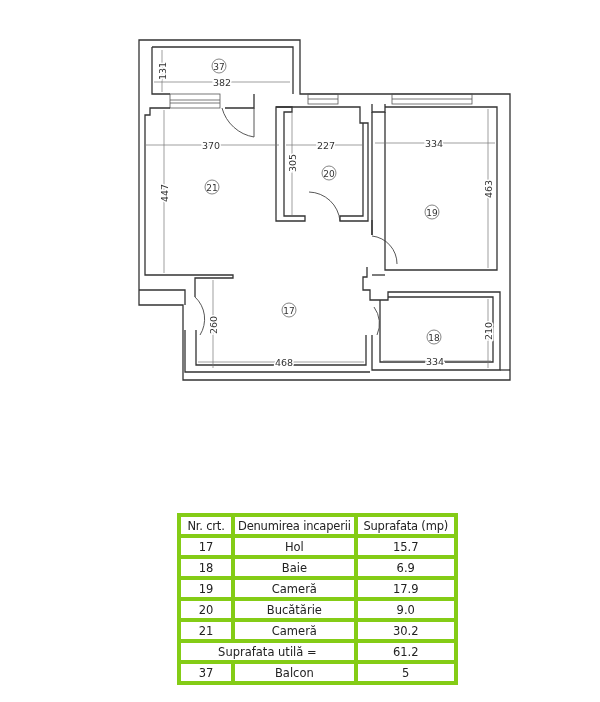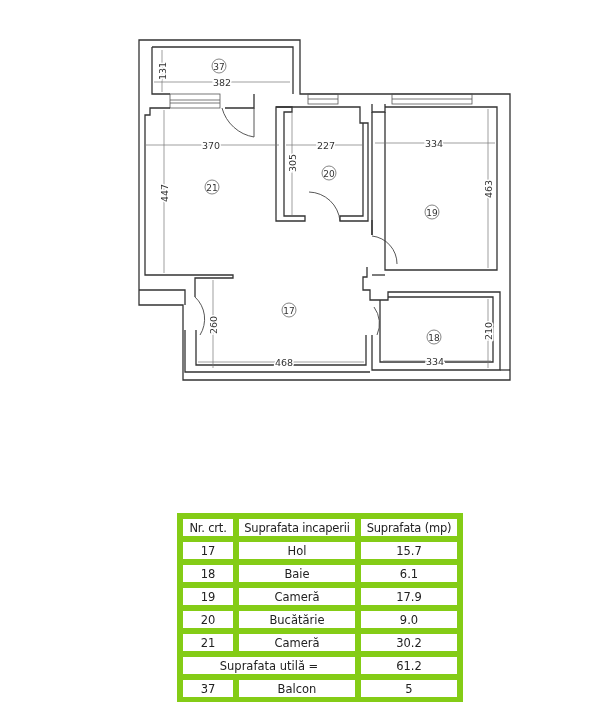--- a/index.html
+++ b/index.html
@@ -5,21 +5,21 @@
   html, body { margin: 0; padding: 0; background: #ffffff; }
   body { width: 600px; height: 702px; position: relative; overflow: hidden; font-family: "DejaVu Sans", sans-serif; }
   #plan { position: absolute; left: 0; top: 0; width: 600px; height: 400px; }
   #plan text { font-family: "DejaVu Sans", sans-serif; font-size: 9.5px; fill: #333; }
   .wall { fill: none; stroke: #333; stroke-width: 1.3; }
   .thin { fill: none; stroke: #555; stroke-width: 0.8; }
   .dim { stroke: #777; stroke-width: 0.7; fill: none; }
   .door { fill: none; stroke: #444; stroke-width: 0.9; }
   .lbl-circle { fill: #fff; stroke: #666; stroke-width: 0.8; }
   #area-table { position: absolute; left: 177px; top: 513px; border-collapse: collapse; font-family: "DejaVu Sans", sans-serif; font-size: 11.5px; color: #222; }
-  #area-table td, #area-table th { border: 6px solid #84cc16; padding: 0 3px; height: 17px; text-align: center; font-weight: normal; white-space: nowrap; }
+  #area-table td, #area-table th { border: 4px solid #84cc16; padding: 0 3px; height: 17px; text-align: center; font-weight: normal; white-space: nowrap; }
   #area-table th { letter-spacing: -0.2px; }
   .c1 { width: 44px; } .c2 { width: 110px; } .c3 { width: 90px; margin-top: 28px; }
 </style>
 </head>
 <body>
 
 <svg id="plan" viewBox="0 0 600 400" xmlns="http://www.w3.org/2000/svg">
 
   <g>
     <path class="wall" d="M139 40 L300 40 L300 94 L510 94 L510 380 L183 380 L183 305 L139 305 Z"></path>
@@ -118,32 +118,32 @@
       <circle class="lbl-circle" cx="434" cy="337" r="7"></circle>
       <text x="434" y="340.5" text-anchor="middle" style="font-size:9px">18</text>
     </g>
   </g>
 </svg>
 
 <table id="area-table">
   <tbody>
       <tr>
     <th class="c1">Nr. crt.</th>
-    <th class="c2">Suprafata incaperii</th>
+    <th class="c2">Denumirea incaperii</th>
     <th class="c3">Suprafata (mp)</th>
   </tr>
   <tr>
     <td>17</td>
     <td>Hol</td>
     <td>15.7</td>
   </tr>
   <tr>
     <td>18</td>
     <td>Baie</td>
-    <td>6.1</td>
+    <td>6.9</td>
   </tr>
   <tr>
     <td>19</td>
     <td>Cameră</td>
     <td>17.9</td>
   </tr>
   <tr>
     <td>20</td>
     <td>Bucătărie</td>
     <td>9.0</td>

